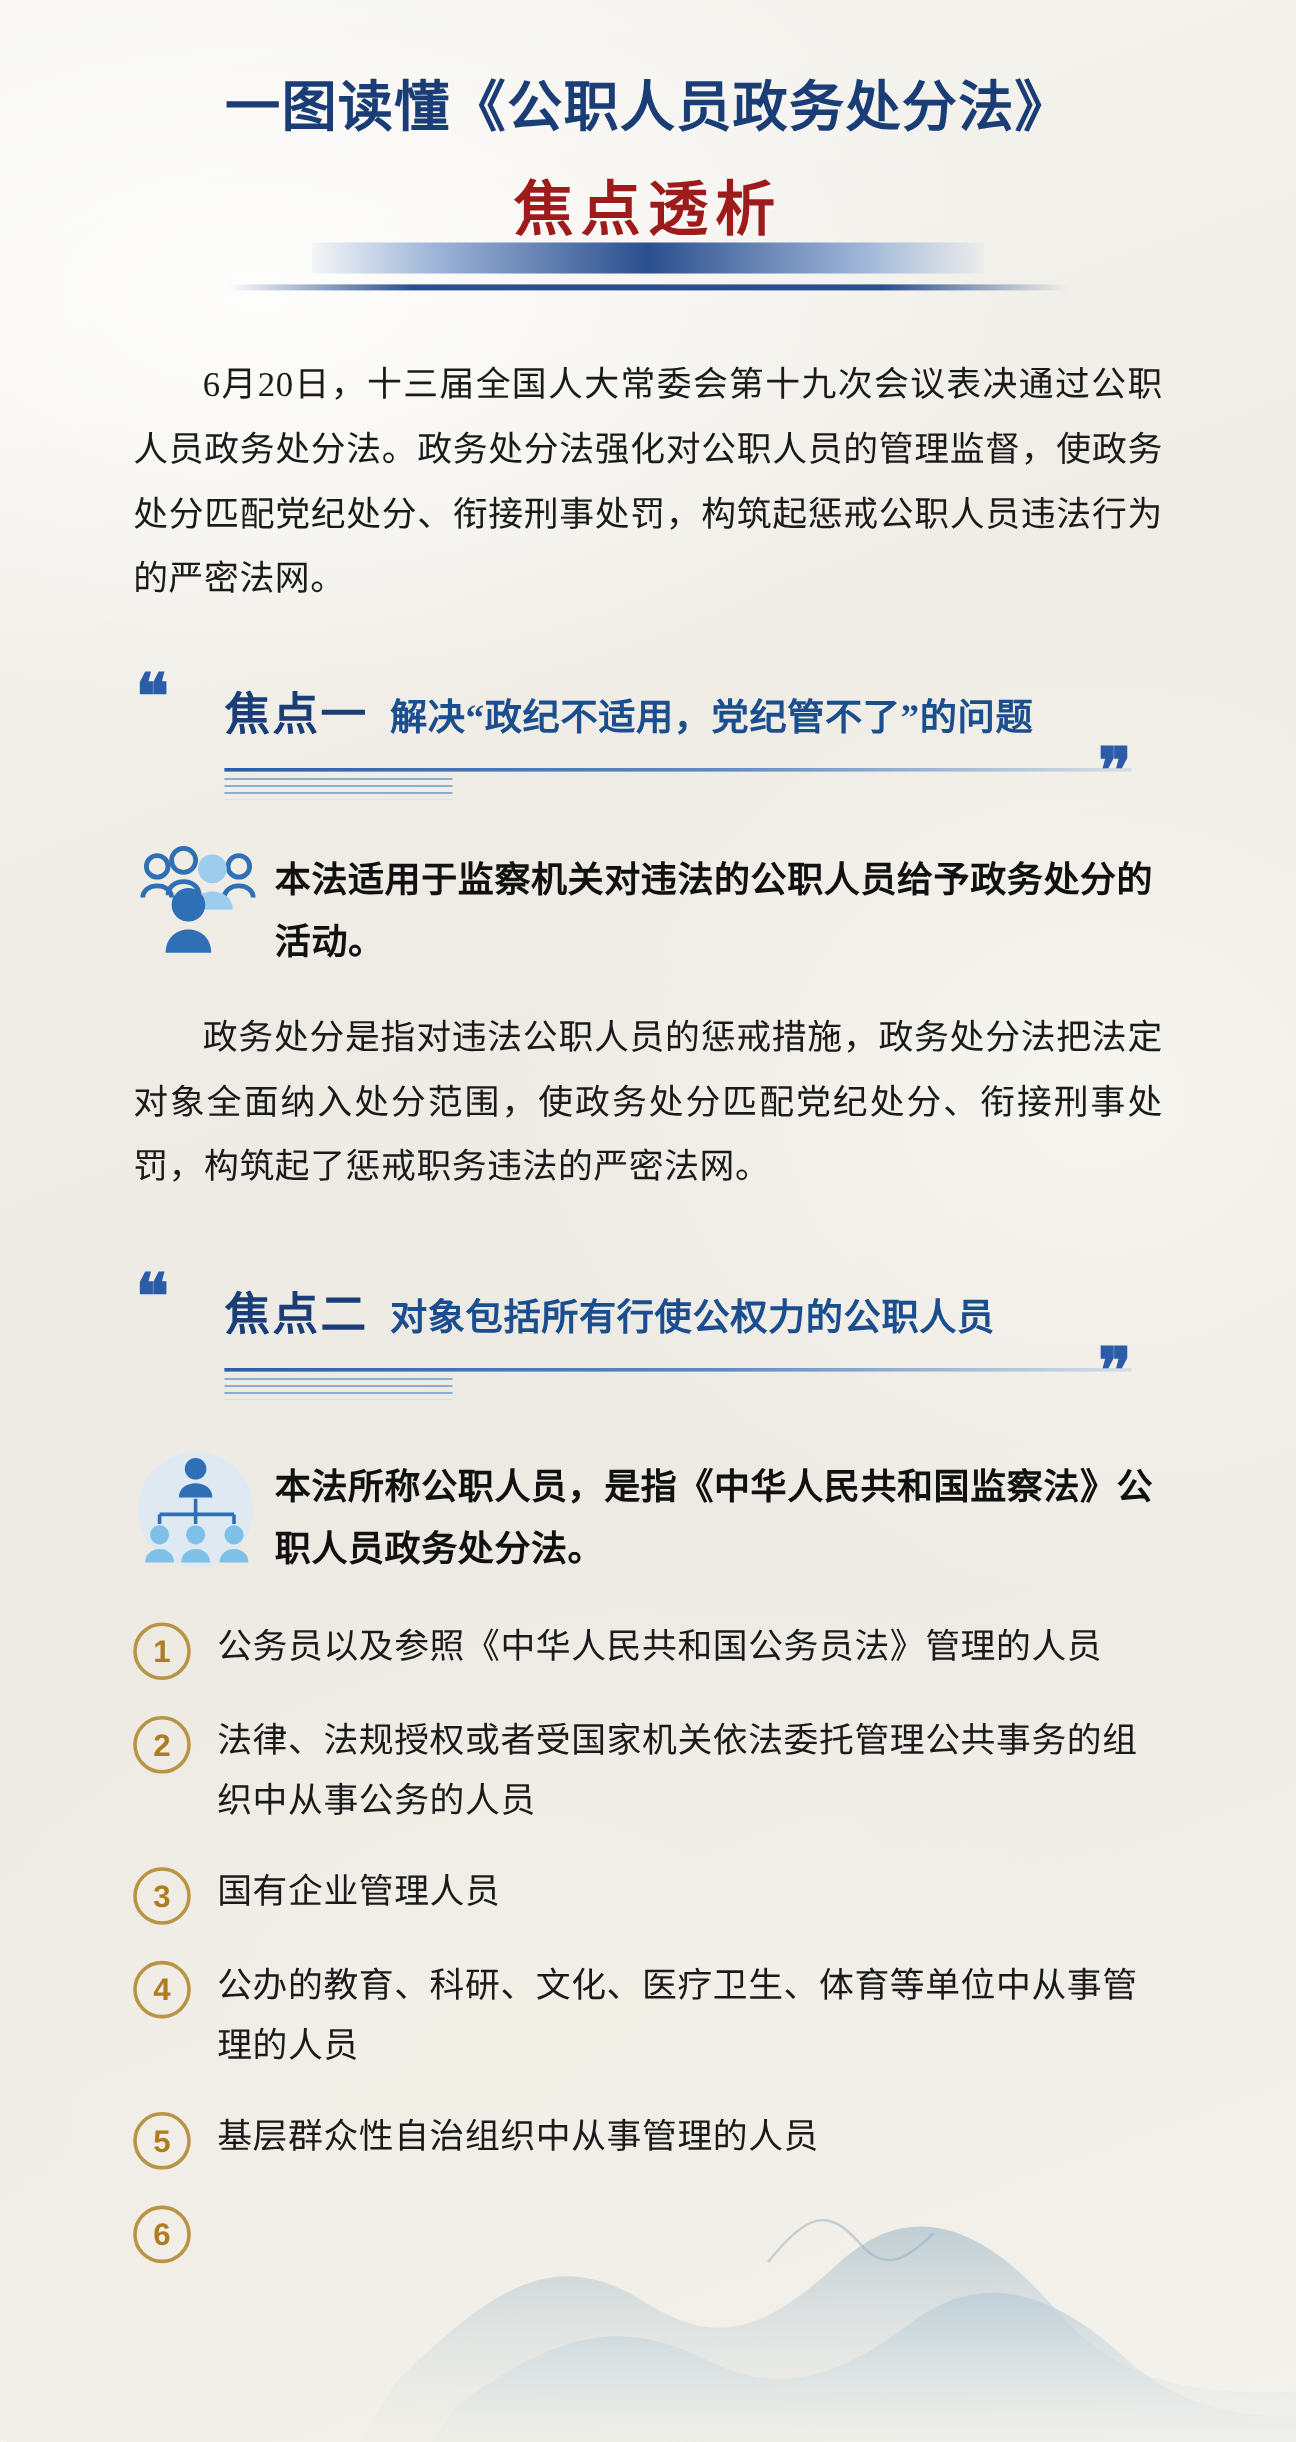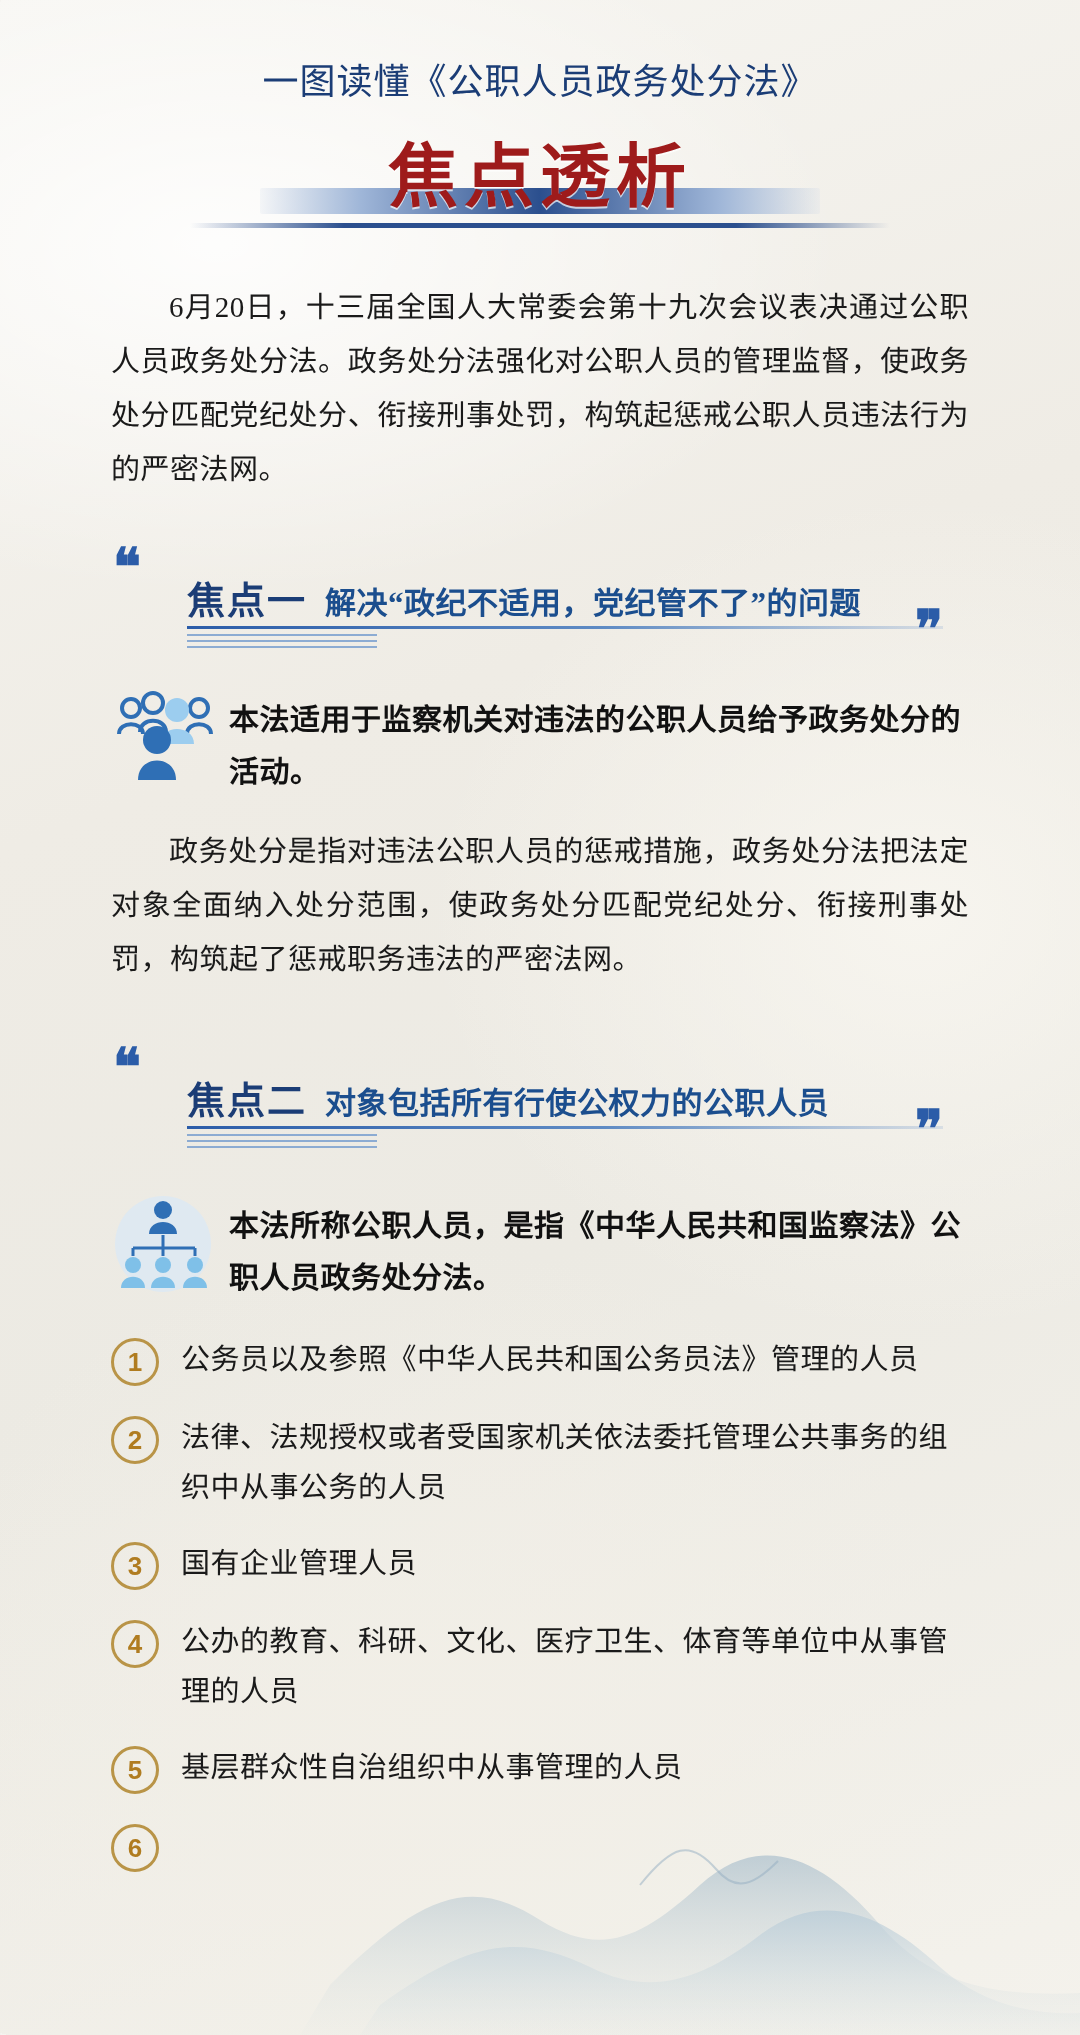--- a/index.html
+++ b/index.html
@@ -36,35 +36,35 @@
       linear-gradient(15deg, rgba(255,255,255,0.35) 0 2px, rgba(0,0,0,0) 2px 300px);
     opacity: 0.9;
   }
 
   .header {
     position: relative;
     padding-top: 52px;
     text-align: center;
   }
   .title-main {
-    font-size: 36px;
-    font-weight: normal;
+    font-size: 46px;
+    font-weight: bold;
     color: #1b3d76;
     letter-spacing: 1px;
     font-family: "Liberation Serif", "DejaVu Serif", serif;
   }
   .title-sub-wrap {
     position: relative;
     margin-top: 16px;
     height: 96px;
   }
   .title-sub {
     position: relative;
     z-index: 3;
-    font-size: 70px;
+    font-size: 50px;
     font-weight: bold;
     color: #9e1b1b;
     letter-spacing: 6px;
     text-shadow: 0 2px 0 rgba(255,255,255,0.7);
   }
   .title-underbar {
     position: absolute;
     left: 50%;
     transform: translateX(-50%);
     bottom: 2px;
@@ -113,21 +113,21 @@
     font-weight: bold;
     line-height: 1;
     font-family: "Liberation Serif", "DejaVu Serif", serif;
   }
   .quote-open { left: 2px; top: 0px; }
   .quote-close { right: 26px; top: 62px; }
 
   .focus-row {
     position: absolute;
     left: 76px;
-    top: 28px;
+    top: 8px;
     display: flex;
     align-items: baseline;
     gap: 18px;
   }
   .focus-label {
     font-size: 38px;
     font-weight: bold;
     color: #1b3d76;
     letter-spacing: 2px;
   }

